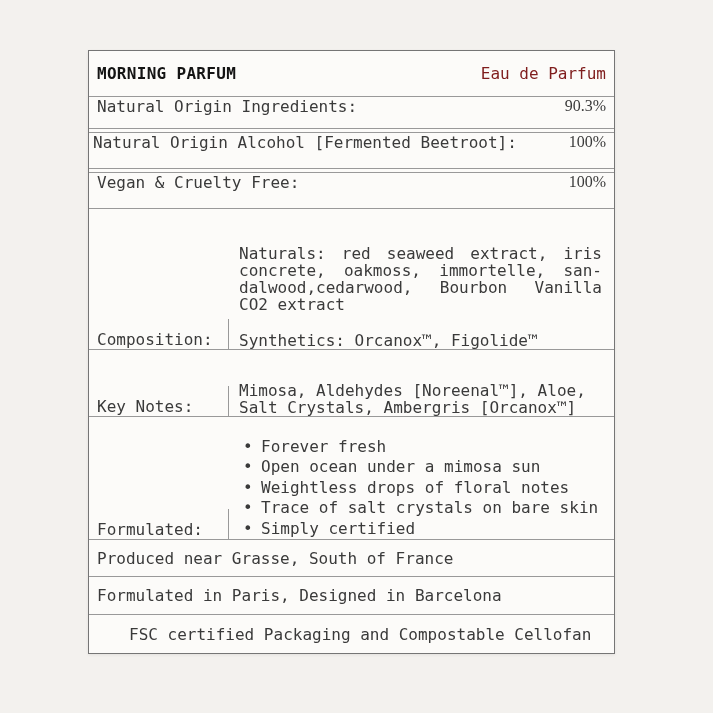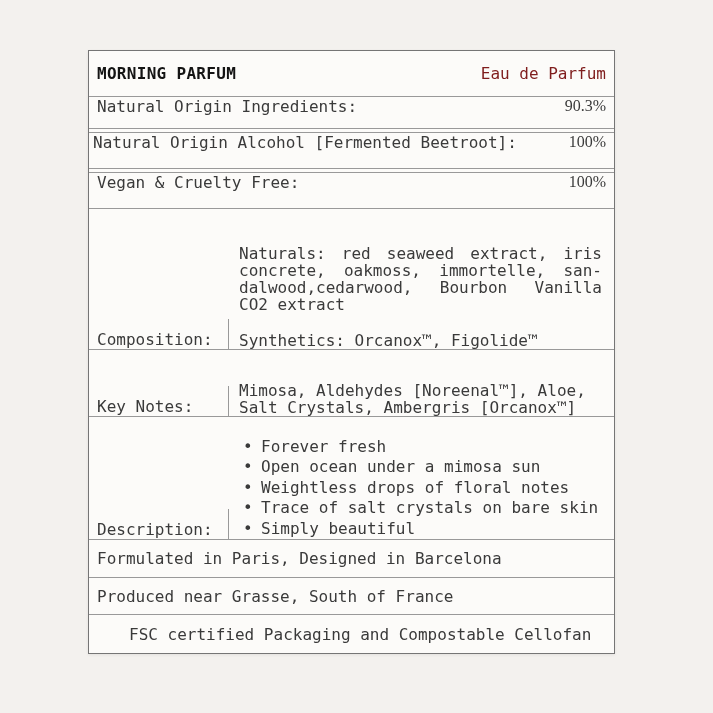--- a/index.html
+++ b/index.html
@@ -107,50 +107,50 @@
       <p class="para-synthetics">Synthetics: Orcanox™, Figolide™</p>
     </div>
   </div>
 
   <div class="row row-2col row-keynotes">
     <div class="col-label">Key Notes:</div>
     <div class="col-content">Mimosa, Aldehydes [Noreenal™], Aloe, Salt Crystals, Ambergris [Orcanox™]</div>
   </div>
 
   <div class="row row-2col row-description">
-    <div class="col-label">Description:</div>
+    <div class="col-label">Formulated:</div>
     <div class="col-content">
       <div class="bullet-line">
         <span class="bullet-marker">•</span>
         <span>Forever fresh</span>
       </div>
       <div class="bullet-line">
         <span class="bullet-marker">•</span>
         <span>Open ocean under a mimosa sun</span>
       </div>
       <div class="bullet-line">
         <span class="bullet-marker">•</span>
         <span>Weightless drops of floral notes</span>
       </div>
       <div class="bullet-line">
         <span class="bullet-marker">•</span>
         <span>Trace of salt crystals on bare skin</span>
       </div>
       <div class="bullet-line">
         <span class="bullet-marker">•</span>
-        <span>Simply beautiful</span>
+        <span>Simply certified</span>
       </div>
     </div>
   </div>
 
+  <div class="row row-footer footer-1">
+    <span>Produced near Grasse, South of France</span>
+  </div>
+
   <div class="row row-footer footer-0">
     <span>Formulated in Paris, Designed in Barcelona</span>
-  </div>
-
-  <div class="row row-footer footer-1">
-    <span>Produced near Grasse, South of France</span>
   </div>
 
   <div class="row row-footer footer-2">
     <span>FSC certified Packaging and Compostable Cellofan</span>
   </div>
 
 </div>
 
 </body></html>

